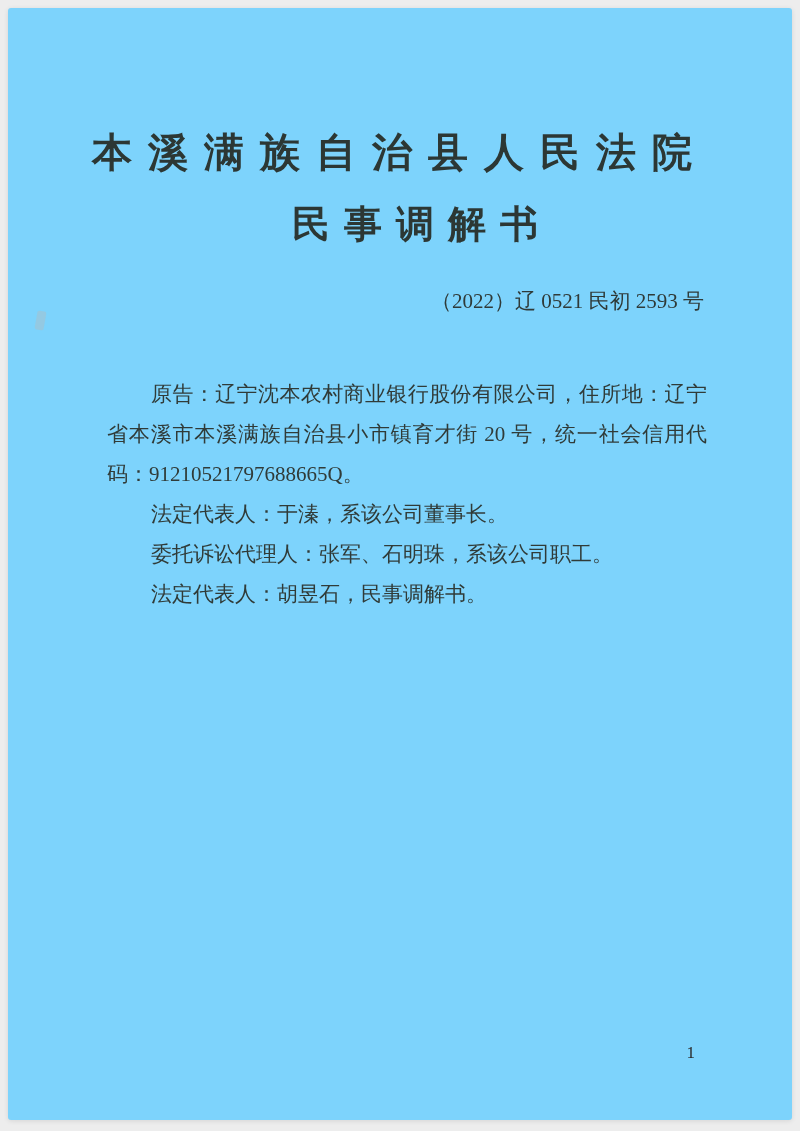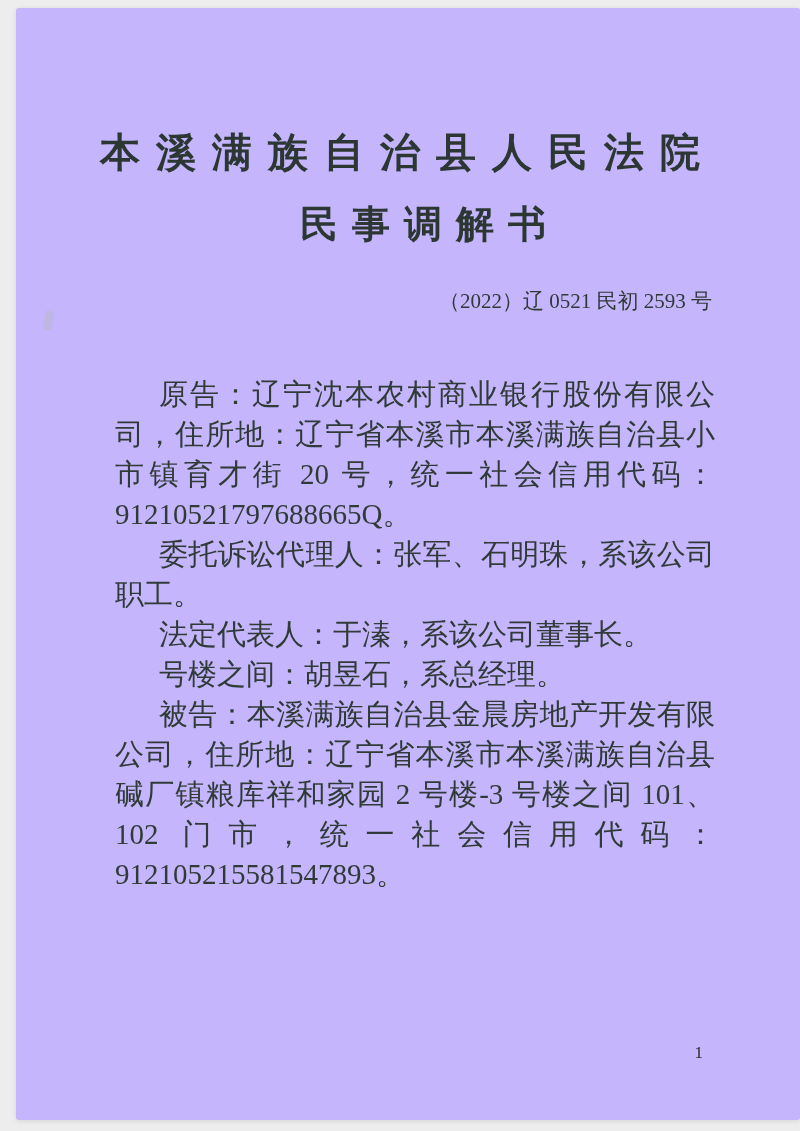--- a/index.html
+++ b/index.html
@@ -9,25 +9,25 @@
   .canvas {
     position: relative;
     width: 800px;
     height: 1131px;
     background: #ededed;
     overflow: hidden;
     font-family: "Liberation Serif", serif;
   }
   .page {
     position: absolute;
-    left: 16px;
+    left: 8px;
     top: 8px;
     width: 784px;
     height: 1112px;
-    background: #c4b5fd;
+    background: #7dd3fc;
     border-radius: 3px;
     box-shadow: 0 1px 5px rgba(0,0,0,0.10);
   }
   .court-name {
     position: absolute;
     top: 121px;
     left: 0;
     width: 100%;
     margin: 0;
     text-align: center;
@@ -60,21 +60,21 @@
     font-size: 21px;
     line-height: 28px;
     color: #2f3a38;
     white-space: nowrap;
   }
   .doc-body {
     position: absolute;
     top: 366px;
     left: 99px;
     width: 600px;
-    font-size: 29px;
+    font-size: 21px;
     line-height: 40px;
     color: #303b38;
     text-align: justify;
     text-justify: inter-character;
   }
   .doc-body p {
     margin: 0;
     text-indent: 44px;
   }
   .page-number {
@@ -105,22 +105,21 @@
     <div class="scan-artifact"></div>
 
     <h1 class="court-name">本溪满族自治县人民法院</h1>
 
     <h2 class="doc-type">民事调解书</h2>
 
     <div class="case-number">（2022）辽 0521 民初 2593 号</div>
 
     <div class="doc-body">
       <p>原告：辽宁沈本农村商业银行股份有限公司，住所地：辽宁省本溪市本溪满族自治县小市镇育才街 20 号，统一社会信用代码：91210521797688665Q。</p>
+      <p>法定代表人：于溱，系该公司董事长。</p>
       <p>委托诉讼代理人：张军、石明珠，系该公司职工。</p>
-      <p>法定代表人：于溱，系该公司董事长。</p>
-      <p>号楼之间：胡昱石，系总经理。</p>
-      <p>被告：本溪满族自治县金晨房地产开发有限公司，住所地：辽宁省本溪市本溪满族自治县碱厂镇粮库祥和家园 2 号楼-3 号楼之间 101、102 门市，统一社会信用代码：912105215581547893。</p>
+      <p>法定代表人：胡昱石，民事调解书。</p>
     </div>
 
     <div class="page-number">1</div>
 
   </div>
 </div>
 
 </body></html>

